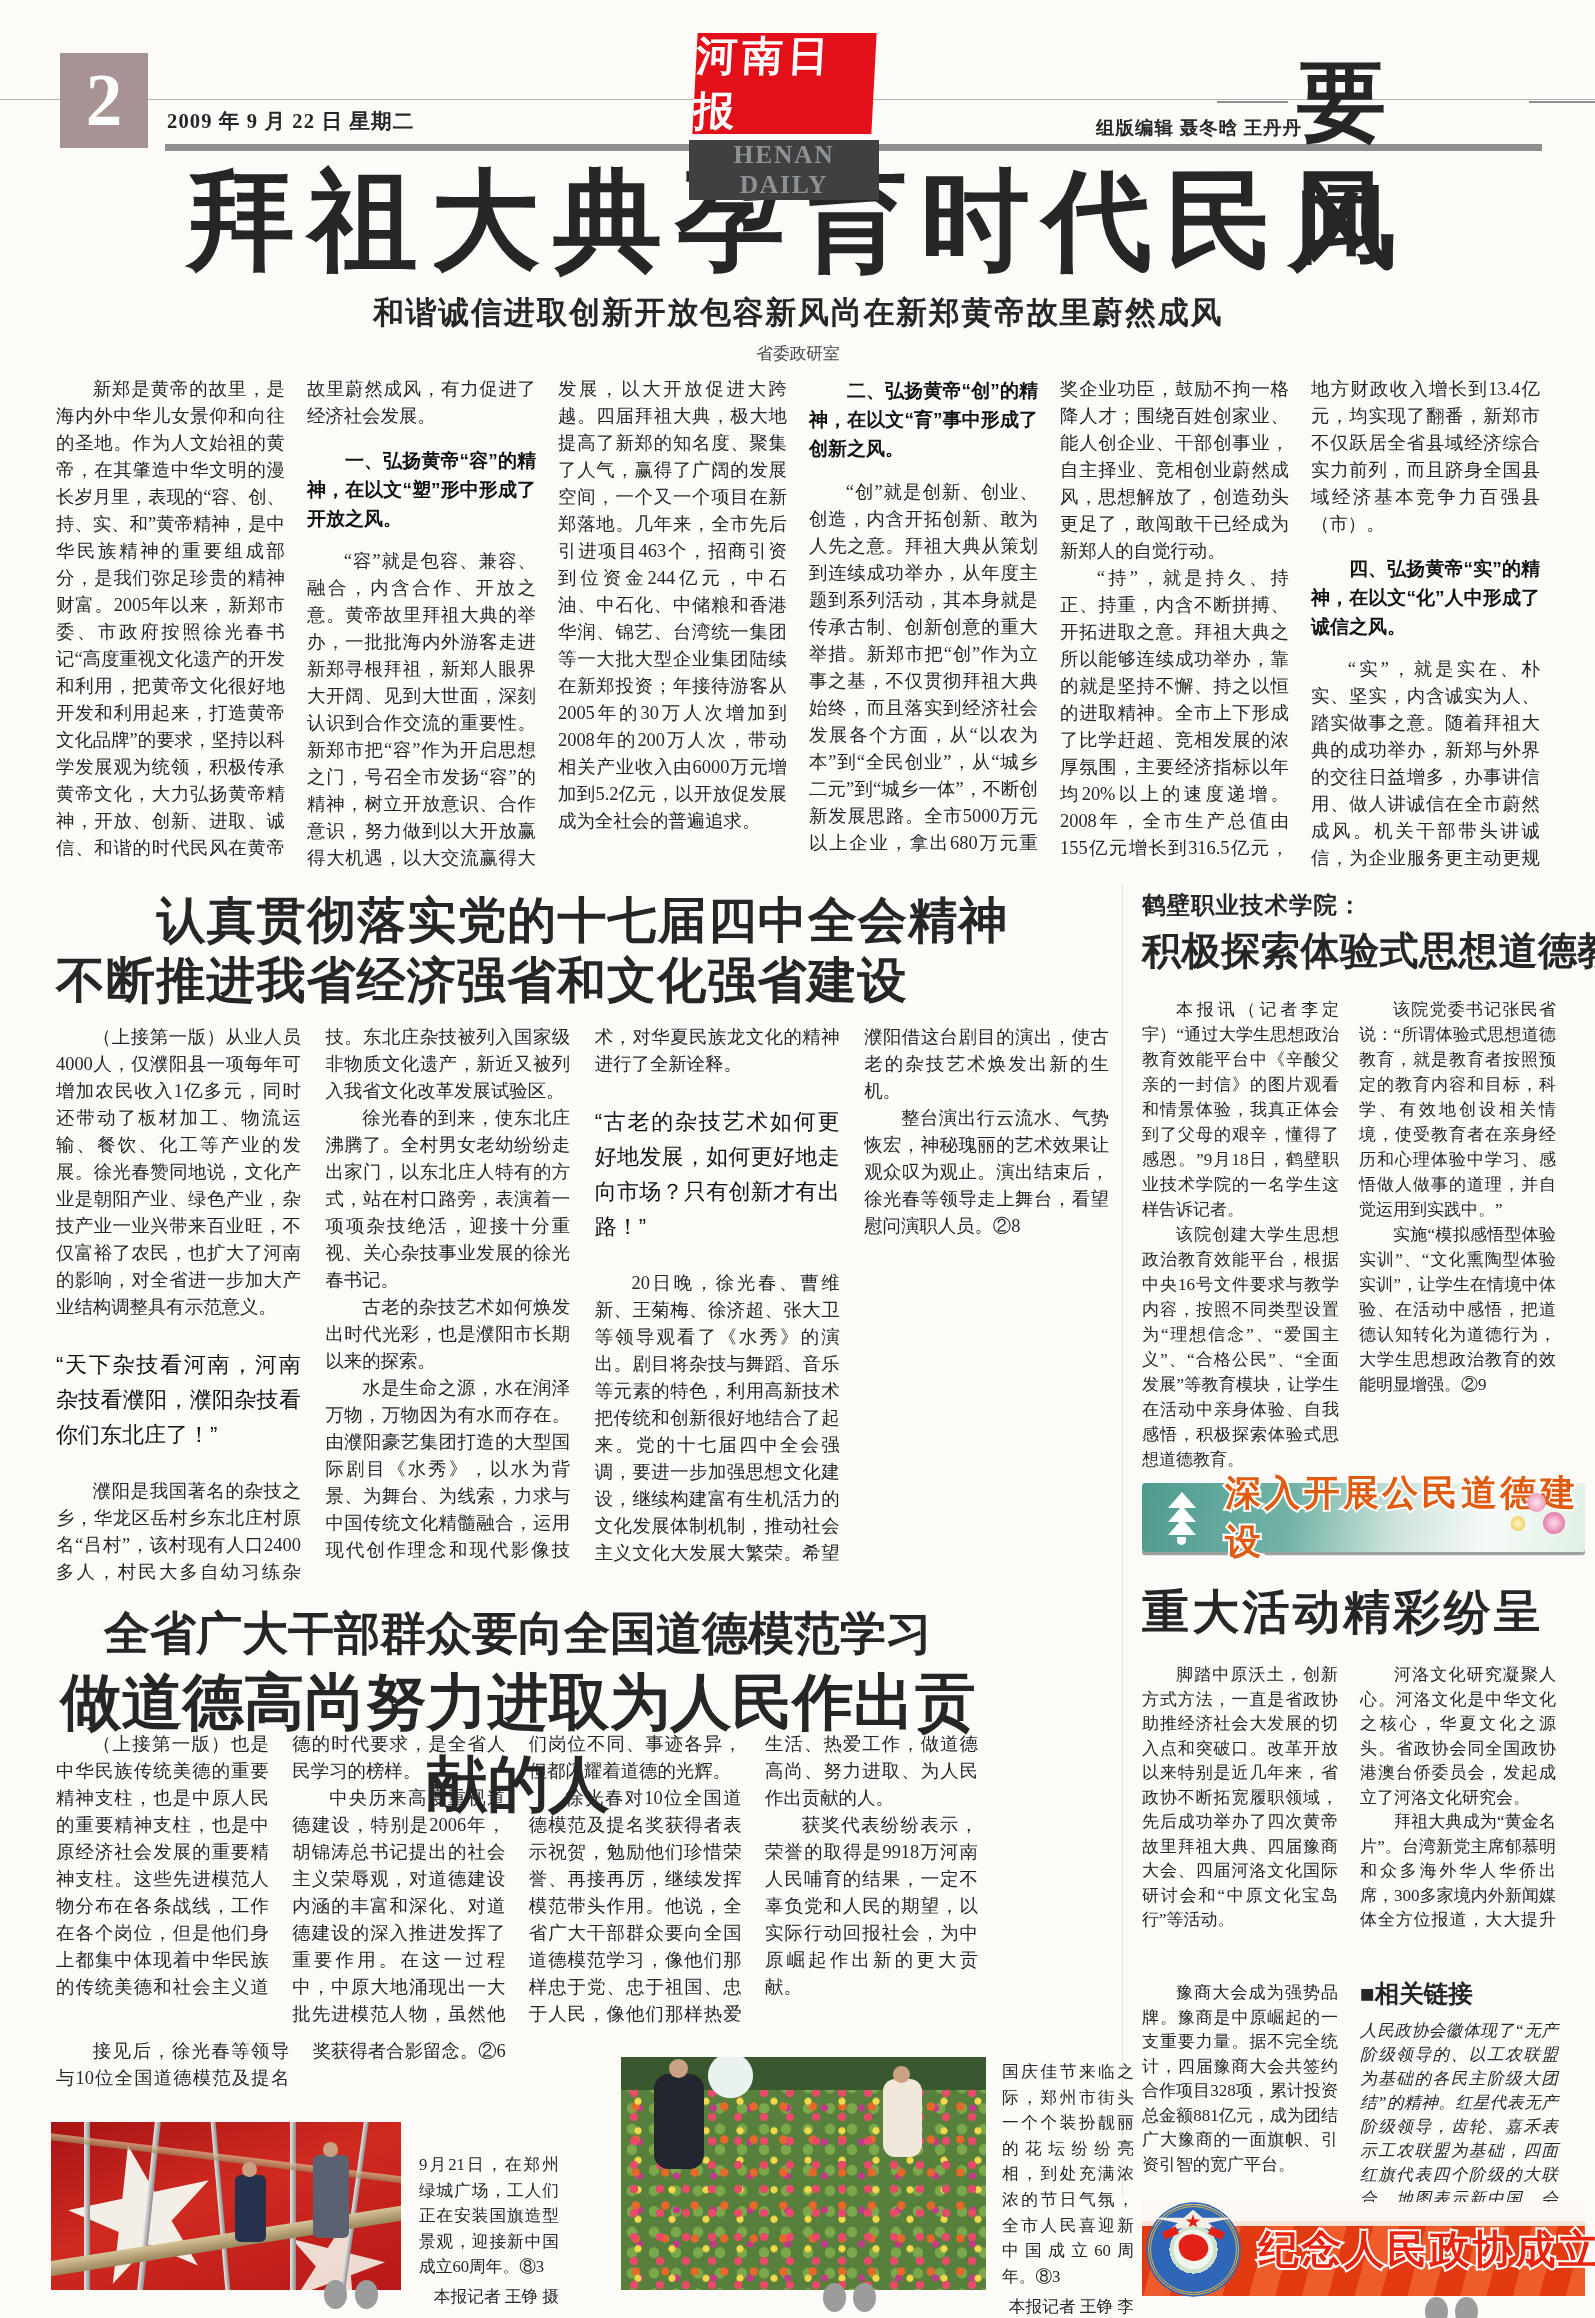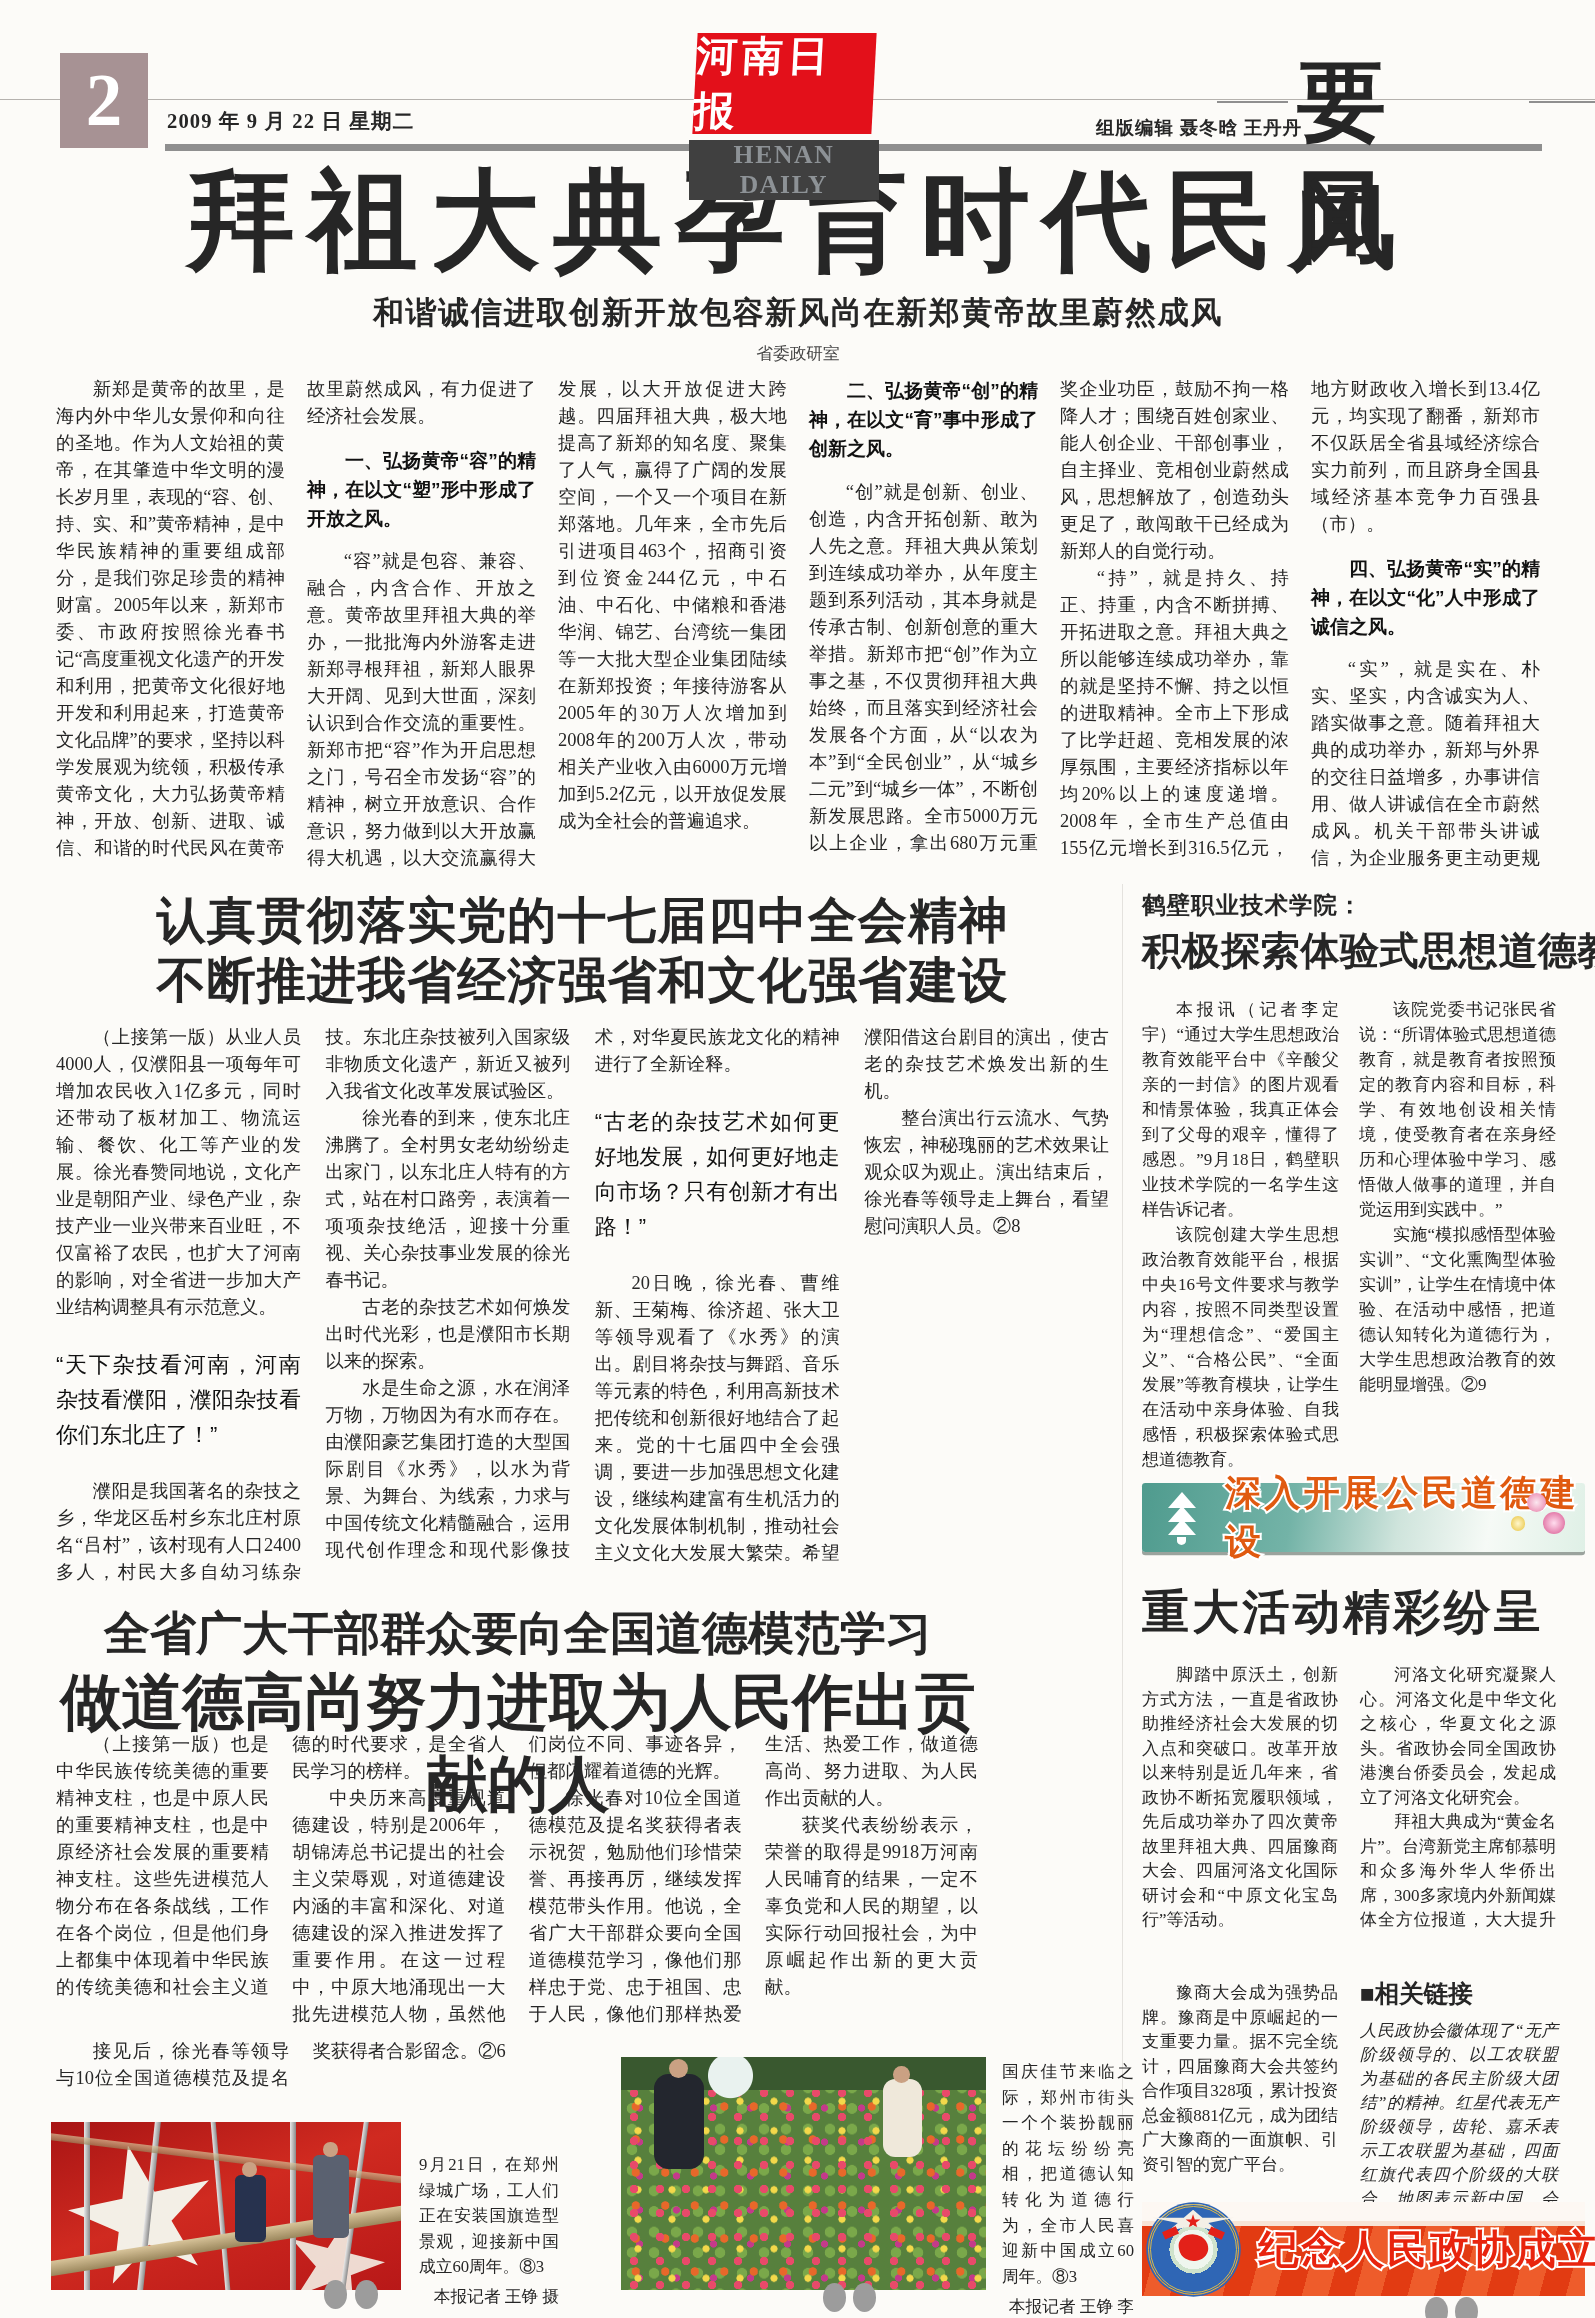--- a/index.html
+++ b/index.html
@@ -32,21 +32,21 @@
   .lead-body{left:56px;top:376px;width:1484px;height:499px;column-count:6;column-gap:22px;
     font-size:18.4px;line-height:27px;}
   .para{margin:0;text-indent:2em;}
   .subhead{font-family:"Liberation Sans","DejaVu Sans",sans-serif;font-weight:bold;font-size:19px;
     line-height:29px;margin:15.6px 0;text-indent:2em;break-inside:avoid;color:#111;}
   .pullquote{font-family:"Liberation Sans","DejaVu Sans",sans-serif;font-weight:normal;font-size:22px;
     line-height:35px;margin:26px 0;break-inside:avoid;color:#111;}
   
   .a2-hl1{left:56px;top:888px;width:1053px;text-align:center;font-size:49px;font-weight:900;
     font-family:"Liberation Sans","DejaVu Sans",sans-serif;letter-spacing:1.1px;}
-  .a2-hl2{left:56px;top:948px;width:1053px;text-align:center;font-size:49px;font-weight:900;
+  .a2-hl2{left:56px;top:948px;width:1053px;text-align:left;font-size:49px;font-weight:900;
     font-family:"Liberation Sans","DejaVu Sans",sans-serif;letter-spacing:1.1px;}
   .a2-body{left:56px;top:1024px;width:1053px;height:562px;column-count:4;column-gap:24.5px;
     font-size:18.4px;line-height:27px;}
   
   .hb-kicker{left:1142px;top:889px;font-size:23.4px;font-weight:bold;letter-spacing:1.1px;}
   .hb-hl{left:1142px;top:924px;width:414px;font-size:39px;font-weight:900;letter-spacing:0.6px;white-space:nowrap;}
   .hb-body{left:1142px;top:997px;width:414px;height:476px;column-count:2;column-gap:20px;
     font-size:17px;line-height:25px;}
   
   .civic-banner{left:1142px;top:1483px;width:443px;height:69px;border-radius:3.3px;
@@ -240,21 +240,21 @@
   <span class="credit">本报记者 王铮 摄</span>
 </div>
 
 <div class="abs photo photo2">
   <span class="worker" style="left:33px;top:16.7px;width:50px;height:95px;background:#23262e;border-radius:14.5px;"></span>
   <span class="head" style="left:48px;top:2.2px;width:19px;height:19px;"></span>
   <span class="worker" style="left:262px;top:22px;width:39px;height:78px;background:#efe8da;border-radius:12.2px;"></span>
   <span class="head" style="left:272px;top:9px;width:16.7px;height:16.7px;"></span>
 </div>
 <div class="abs caption cap2">
-  <span>国庆佳节来临之际，郑州市街头一个个装扮靓丽的花坛纷纷亮相，把道德认知转化为道德行为，全市人民喜迎新中国成立60周年。⑧3</span>
+  <span>国庆佳节来临之际，郑州市街头一个个装扮靓丽的花坛纷纷亮相，到处充满浓浓的节日气氛，全市人民喜迎新中国成立60周年。⑧3</span>
   <span class="credit">本报记者 王铮 李若凡 摄</span>
 </div>
 
 <span class="dot" style="left:324px;top:2280px;"></span>
 <span class="dot" style="left:355px;top:2280px;"></span>
 <span class="dot" style="left:823px;top:2283px;"></span>
 <span class="dot" style="left:853px;top:2283px;"></span>
 <span class="dot" style="left:1425px;top:2297px;"></span>
 <span class="dot" style="left:1455px;top:2297px;"></span>
 

